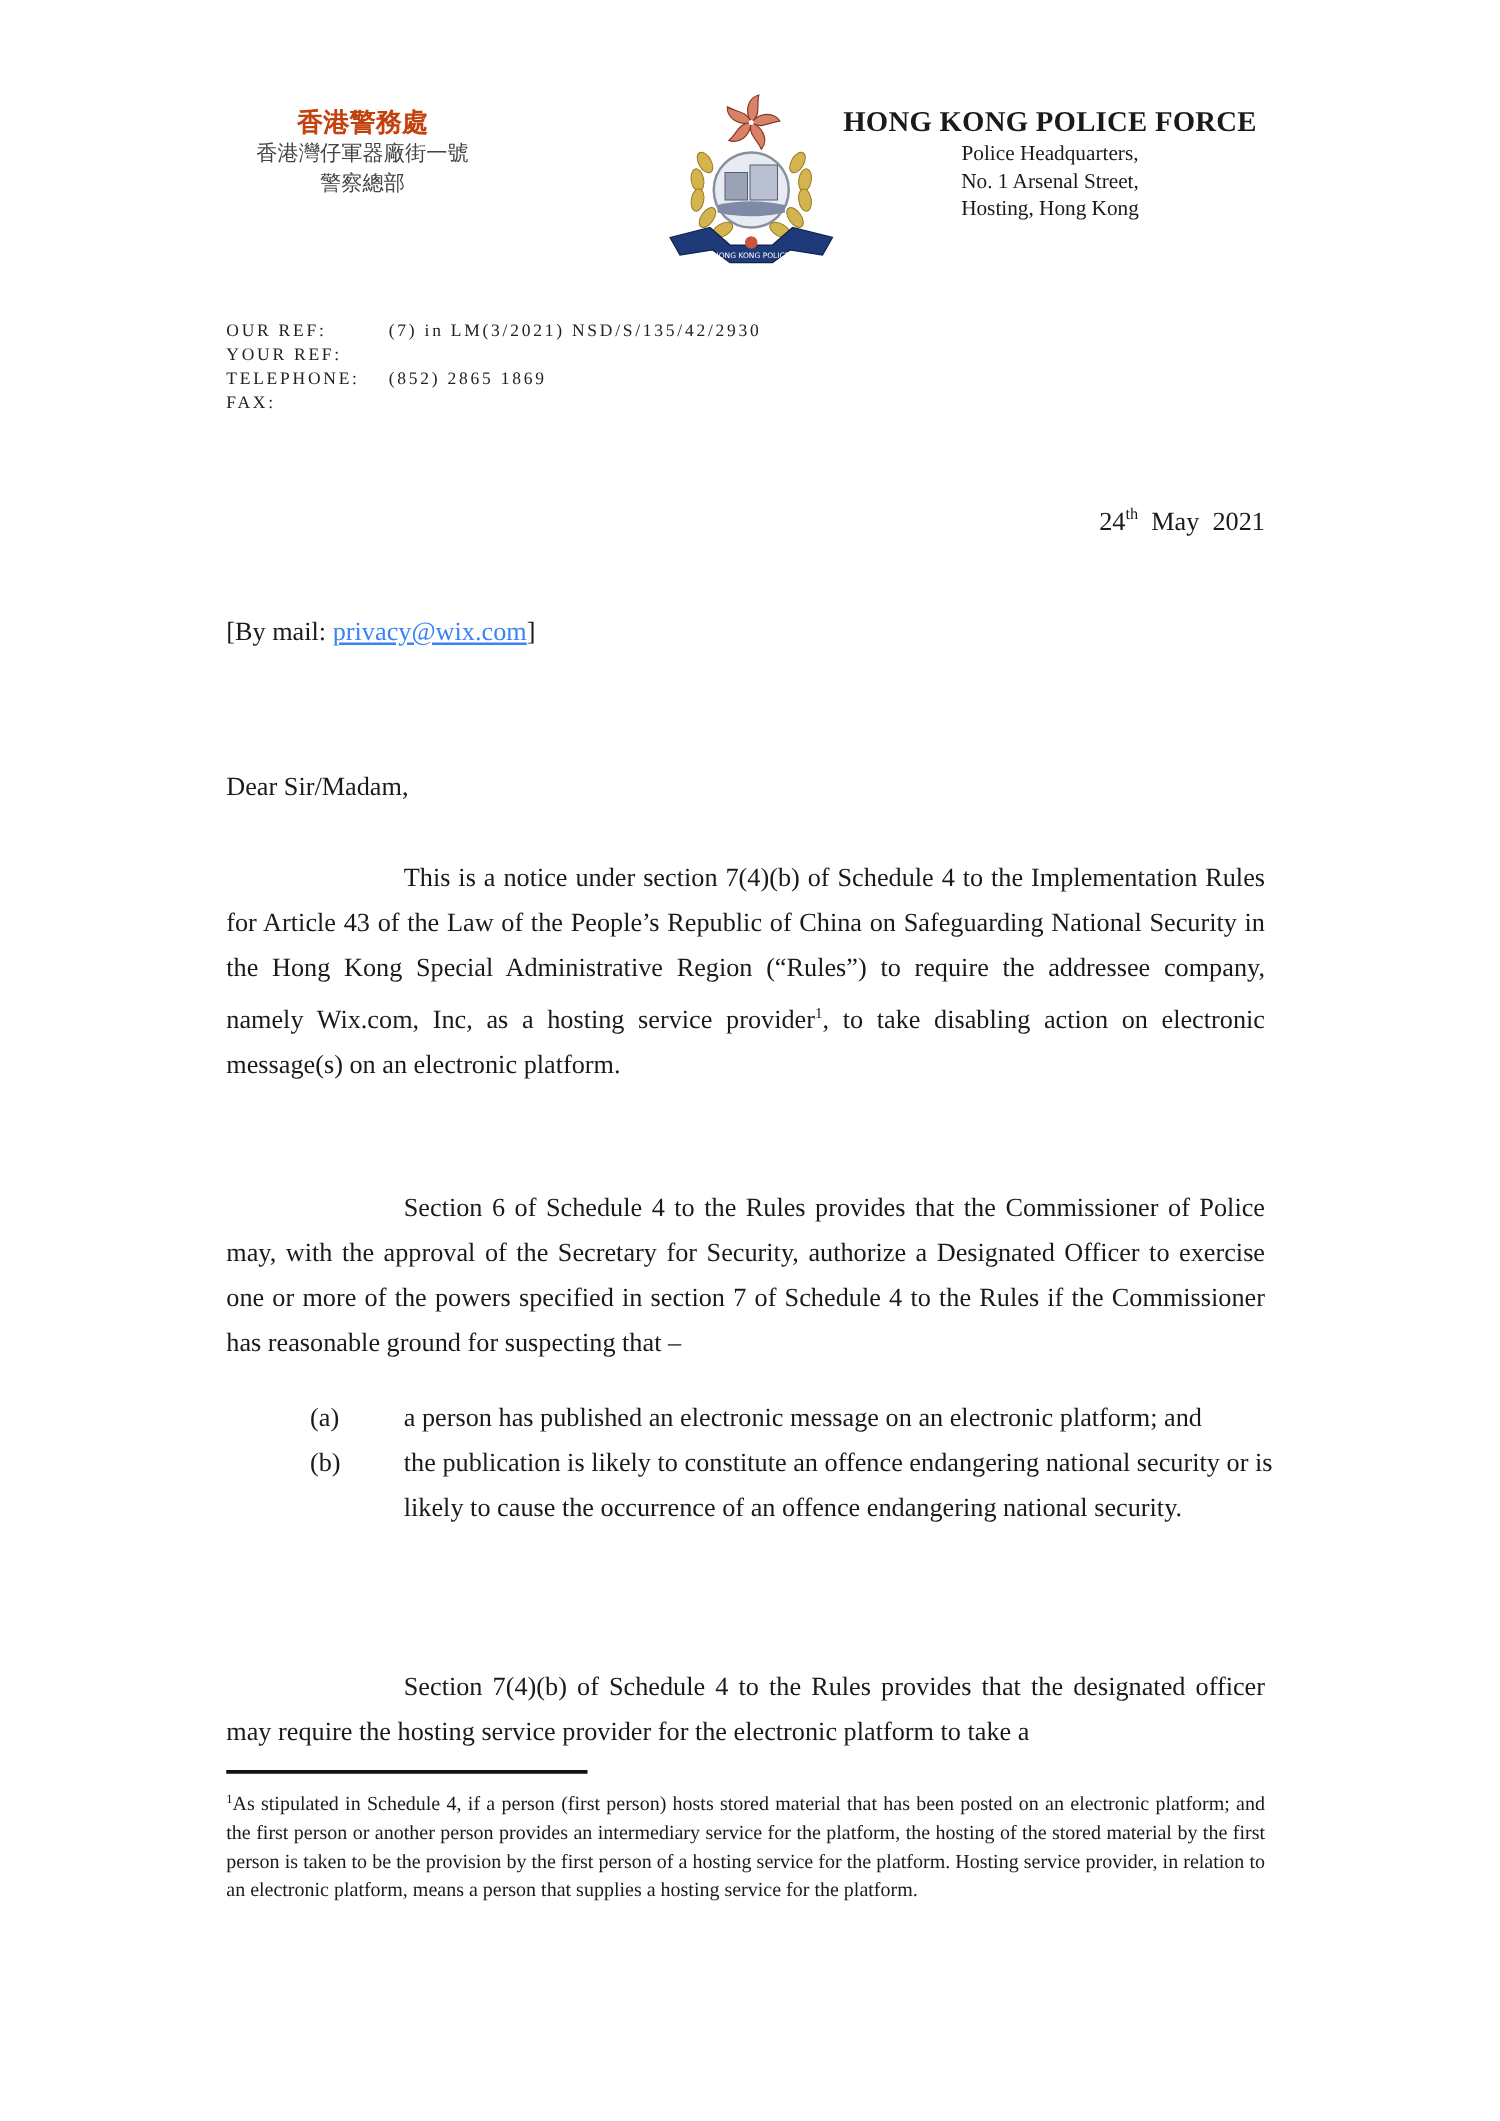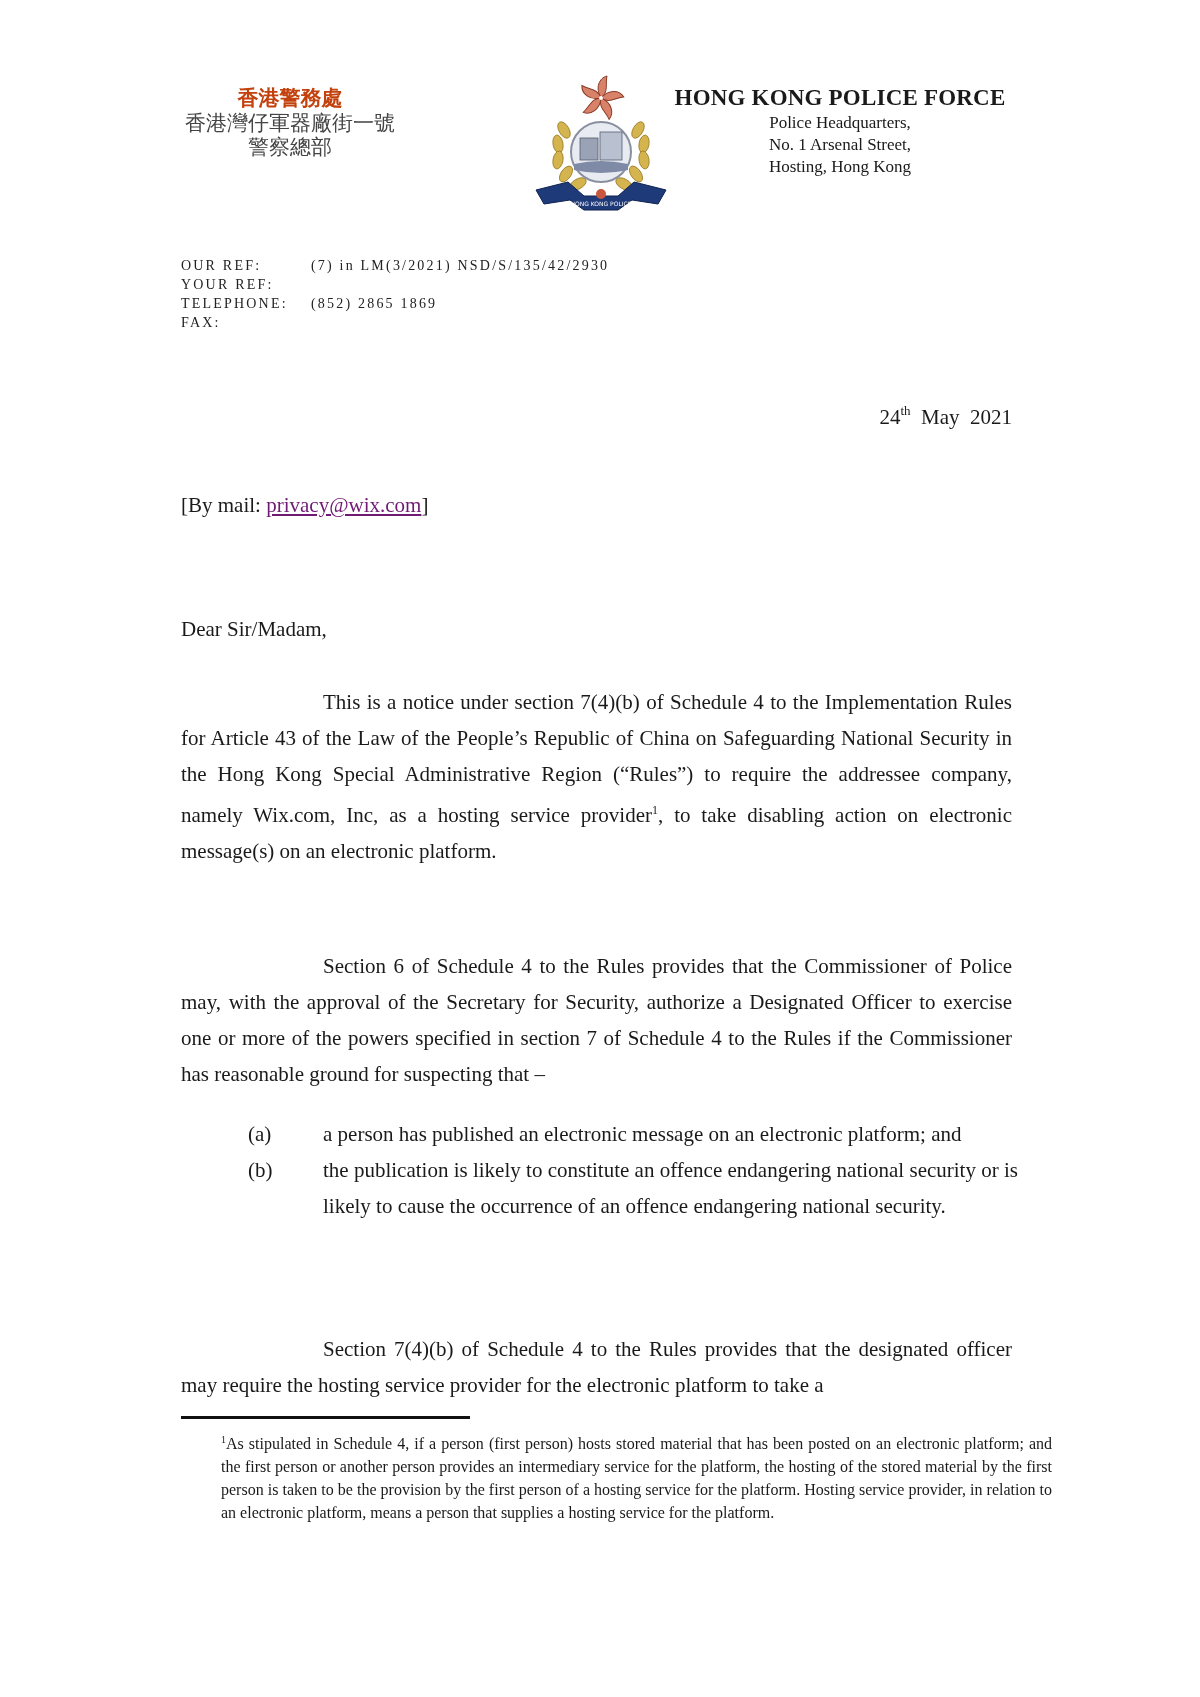--- a/index.html
+++ b/index.html
@@ -3,48 +3,48 @@
 <meta charset="utf-8">
 <style>
   html, body { margin: 0; padding: 0; background: #ffffff; }
   body {
     width: 1200px; height: 1697px; position: relative; overflow: hidden;
     font-family: "Liberation Serif", "DejaVu Serif", serif; color: #1a1a1a;
   }
   .abs { position: absolute; }
   .cn-block { left: 170px; top: 84px; width: 240px; text-align: center; }
   .cn-title { font-family: "DejaVu Serif", serif; font-weight: bold; font-size: 21px; line-height: 27px; color: #c2410c; }
-  .cn-line { font-family: "DejaVu Sans", sans-serif; font-size: 21px; line-height: 24px; color: #444; }
+  .cn-line { font-family: "DejaVu Sans", sans-serif; font-size: 17px; line-height: 24px; color: #444; }
   .crest { left: 528px; top: 72px; width: 146px; height: 142px; }
   .en-block { left: 665px; top: 84px; width: 350px; text-align: center; }
   .en-title { font-weight: bold; font-size: 23px; line-height: 28px; letter-spacing: 0.2px; }
   .en-line { font-size: 17px; line-height: 22px; }
   .refs { left: 181px; top: 256px; font-size: 14px; line-height: 19px; letter-spacing: 2.2px; color: #222; }
   .refs .row { display: flex; white-space: nowrap; }
   .refs .lbl { width: 130px; display: inline-block; }
   .date { right: 188px; top: 403px; font-size: 21px; text-align: right; }
   .date sup { font-size: 13px; vertical-align: 9px; }
   .to { left: 181px; top: 487px; font-size: 21px; line-height: 37px; }
-  .link { color: #701a75; text-decoration: underline; }
+  .link { color: #3b82f6; text-decoration: underline; }
   .salutation { left: 181px; top: 617px; font-size: 21px; }
   .para {
     left: 181px; width: 831px; font-size: 21px; line-height: 36px;
     text-align: justify; font-stretch: condensed;
   }
   .para .indent { display: inline-block; width: 142px; }
   .p1 { top: 684px; }
   .p2 { top: 936px; margin-top: 12px; }
   .list { left: 248px; width: 770px; font-size: 21px; line-height: 36px; }
   .list .item { display: flex; }
   .list .mark { width: 75px; flex-shrink: 0; }
   .list .txt { text-align: justify; flex: 1; }
   .l1 { top: 1116px; }
   .p3 { top: 1331px; }
   .fn-rule { left: 181px; top: 1416px; width: 289px; height: 3px; background: #111; }
-  .footnote { left: 181px; top: 1428px; width: 831px; font-size: 16px; line-height: 23px; text-align: justify; margin-left: 40px; }
+  .footnote { left: 181px; top: 1428px; width: 831px; font-size: 16px; line-height: 23px; text-align: justify; }
   .footnote sup { font-size: 10px; }
   sup.fnref { font-size: 12px; vertical-align: 8px; }
 </style>
 </head>
 <body>
 
 <div class="abs cn-block">
   <div class="cn-title">香港警務處</div>
   <div class="cn-line">香港灣仔軍器廠街一號</div>
   <div class="cn-line">警察總部</div>

